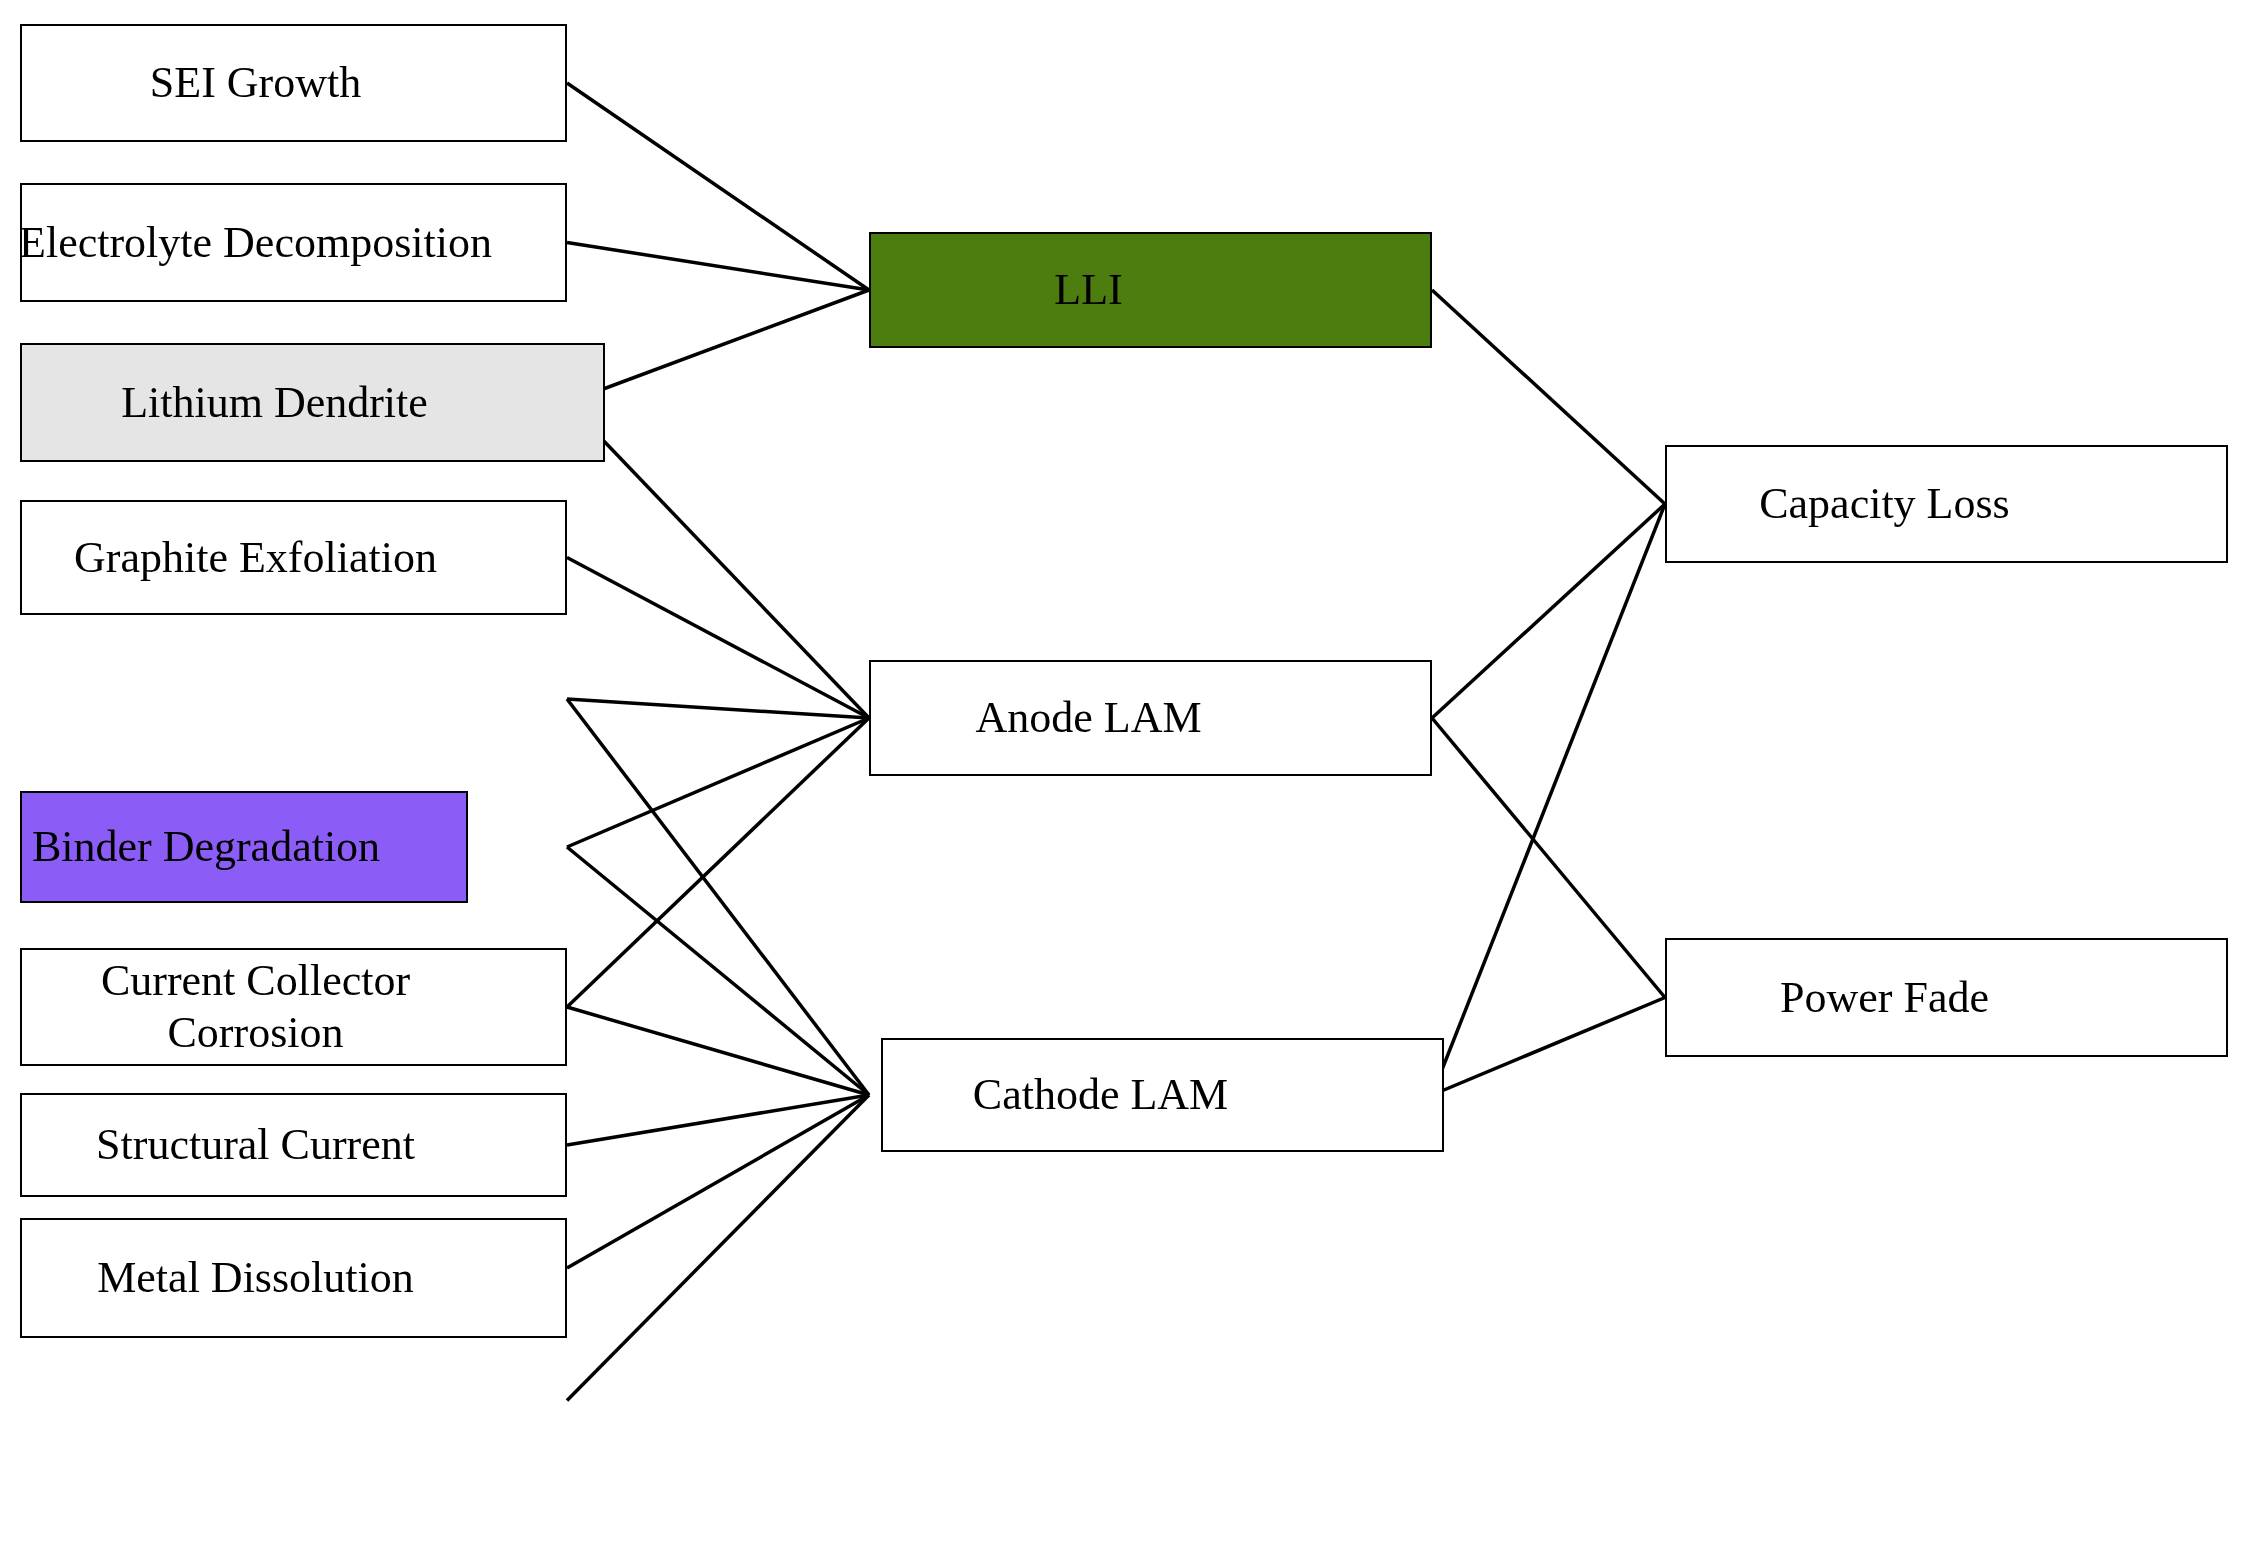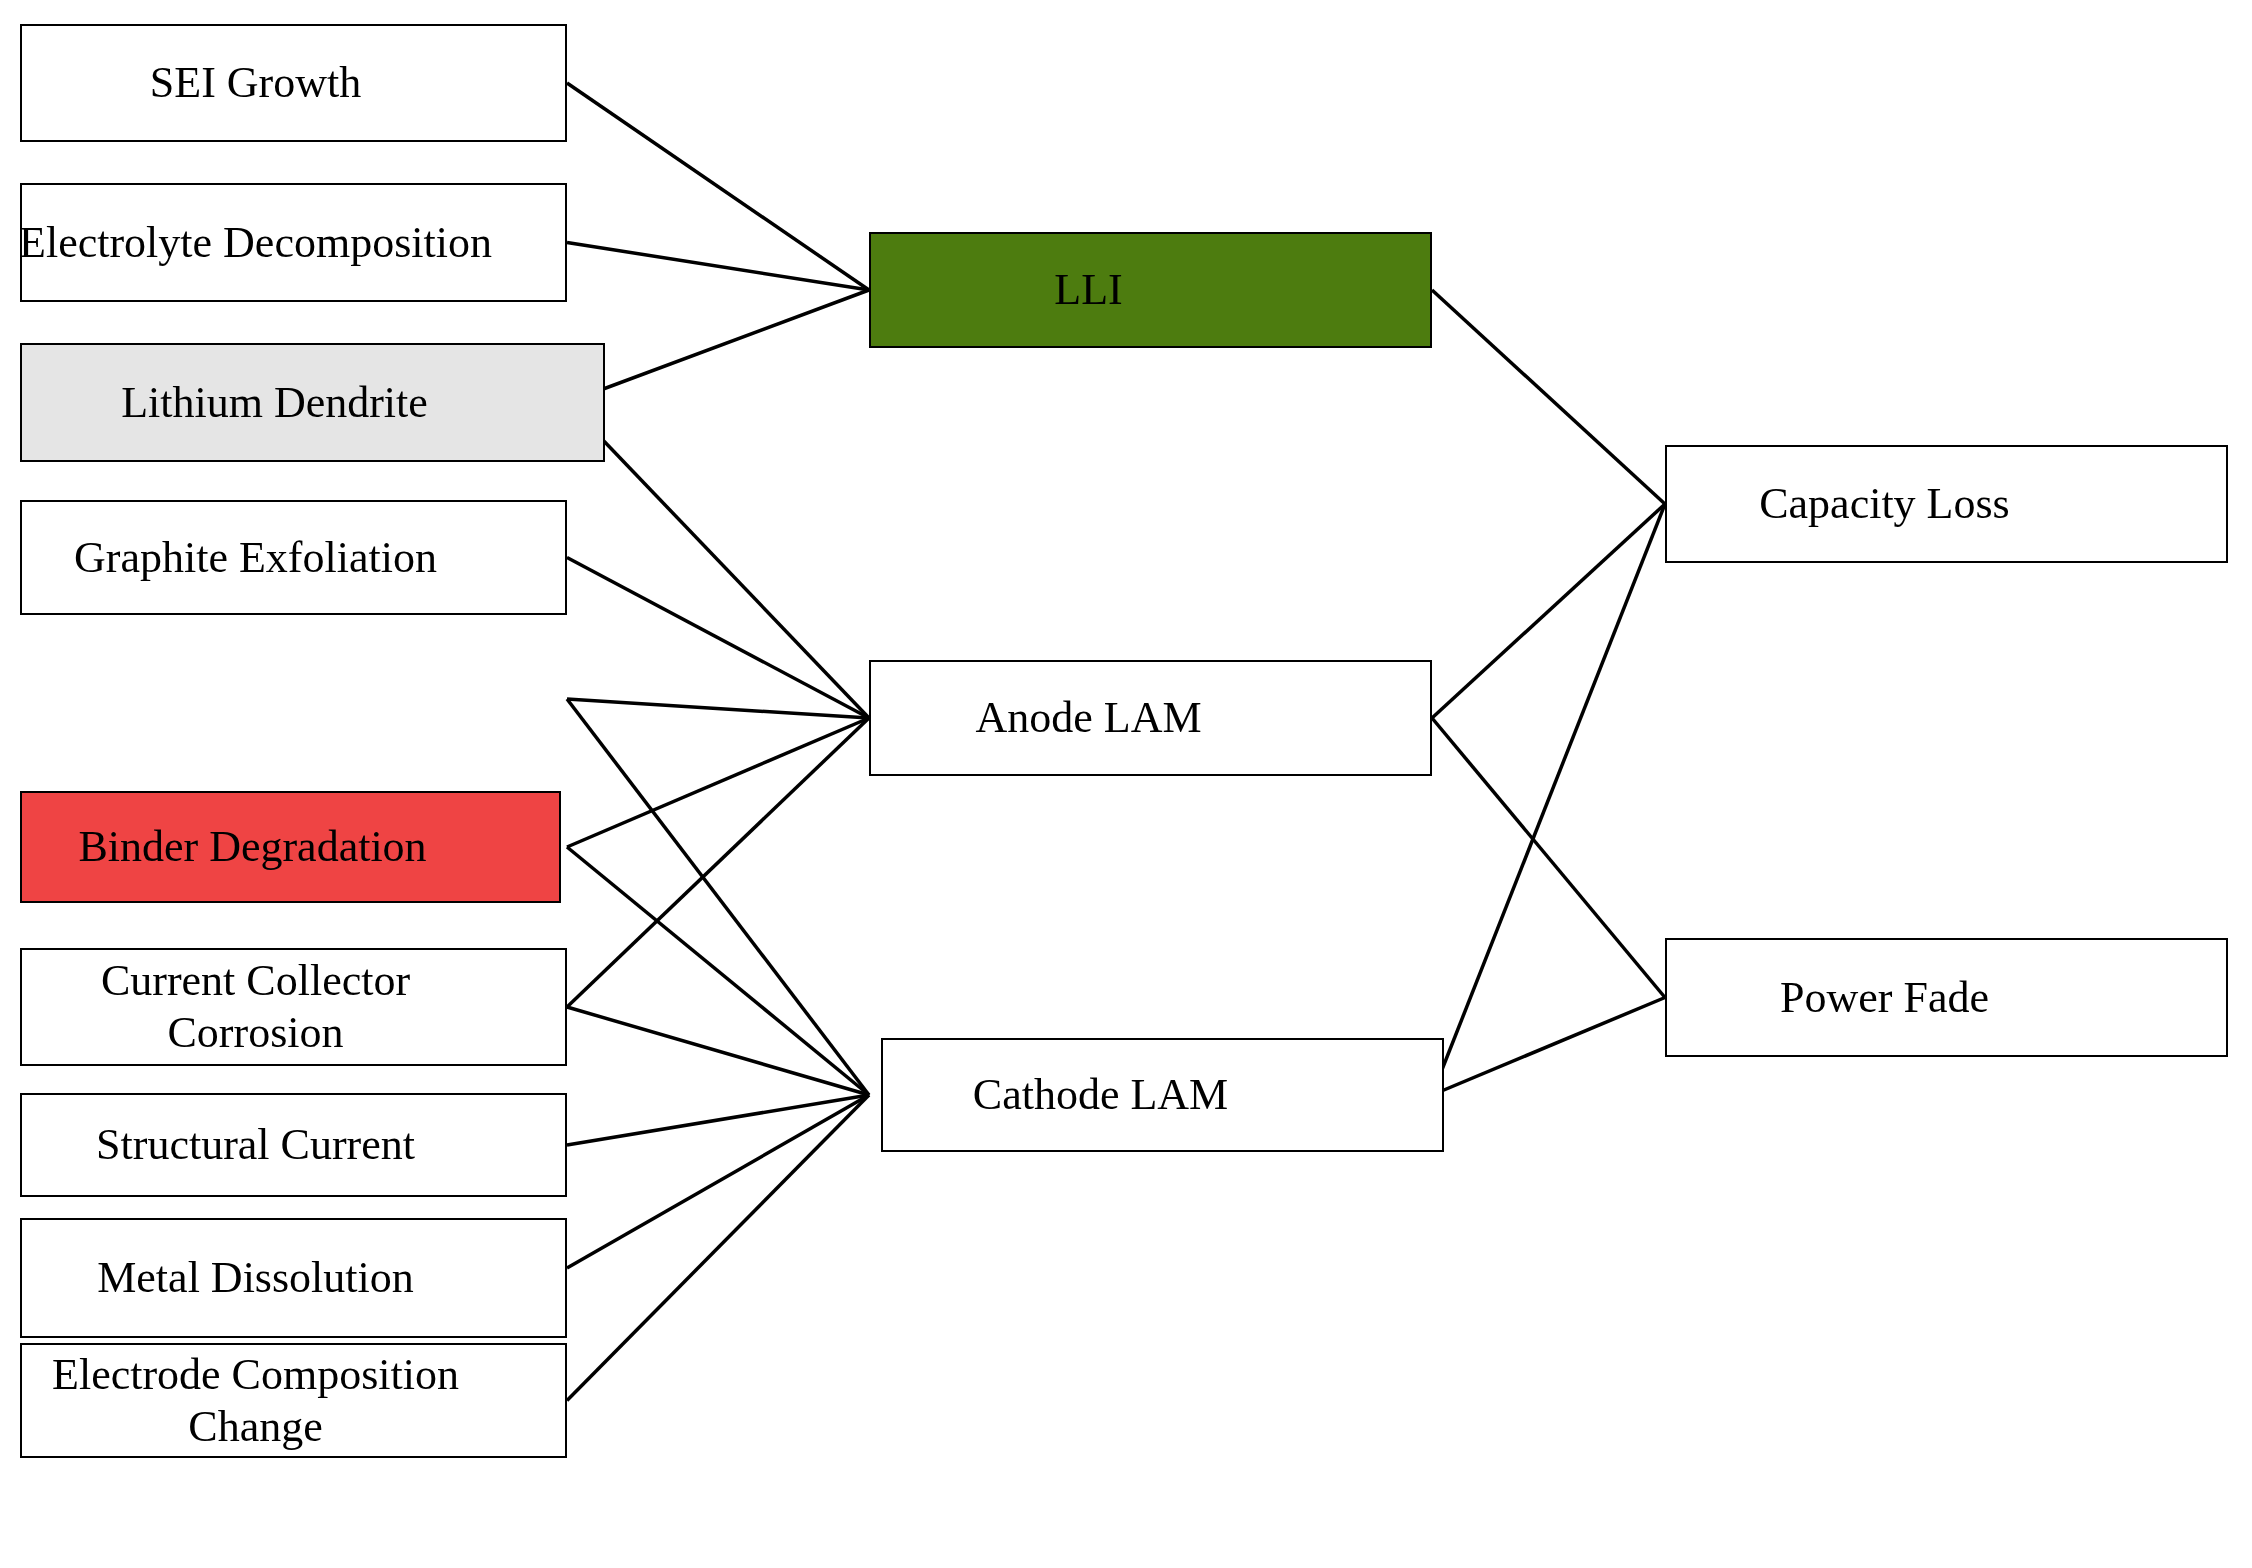--- a/index.html
+++ b/index.html
@@ -73,36 +73,32 @@
     </div>
     <div class="node col-left" style="left: 20px; top: 183px; width: 547px; height: 119px; border-color: rgb(0, 0, 0); background: rgb(255, 255, 255);">
       <span class="node-label">Electrolyte Decomposition</span>
     </div>
     <div class="node col-left" style="left: 20px; top: 343px; width: 585px; height: 119px; border-color: rgb(0, 0, 0); background: #e5e5e5;">
       <span class="node-label">Lithium Dendrite</span>
     </div>
     <div class="node col-left" style="left: 20px; top: 500px; width: 547px; height: 115px; border-color: rgb(0, 0, 0); background: rgb(255, 255, 255);">
       <span class="node-label">Graphite Exfoliation</span>
     </div>
-    <div class="node col-left" style="left: 20px; top: 791px; width: 541px; height: 112px; border-color: rgb(0, 0, 0); background: #ef4444;">
+    <div class="node col-left" style="left: 20px; top: 791px; width: 448px; height: 112px; border-color: rgb(0, 0, 0); background: #8b5cf6;">
       <span class="node-label">Binder Degradation</span>
     </div>
     <div class="node col-left" style="left: 20px; top: 948px; width: 547px; height: 118px; border-color: rgb(0, 0, 0); background: rgb(255, 255, 255);">
       <span class="node-label">Current Collector
 Corrosion</span>
     </div>
     <div class="node col-left" style="left: 20px; top: 1093px; width: 547px; height: 104px; border-color: rgb(0, 0, 0); background: rgb(255, 255, 255);">
       <span class="node-label">Structural Current</span>
     </div>
     <div class="node col-left" style="left: 20px; top: 1218px; width: 547px; height: 120px; border-color: rgb(0, 0, 0); background: rgb(255, 255, 255);">
       <span class="node-label">Metal Dissolution</span>
-    </div>
-    <div class="node col-left" style="left: 20px; top: 1343px; width: 547px; height: 115px; border-color: rgb(0, 0, 0); background: rgb(255, 255, 255);">
-      <span class="node-label">Electrode Composition
-Change</span>
     </div>
     <div class="node col-middle" style="left: 869px; top: 232px; width: 563px; height: 116px; border-color: rgb(0, 0, 0); background: #4d7c0f;">
       <span class="node-label">LLI</span>
     </div>
     <div class="node col-middle" style="left: 869px; top: 660px; width: 563px; height: 116px; border-color: rgb(0, 0, 0); background: rgb(255, 255, 255);">
       <span class="node-label">Anode LAM</span>
     </div>
     <div class="node col-middle" style="left: 869px; top: 1038px; width: 563px; height: 114px; border-color: rgb(0, 0, 0); background: rgb(255, 255, 255); margin-left: 12px;">
       <span class="node-label">Cathode LAM</span>
     </div>

